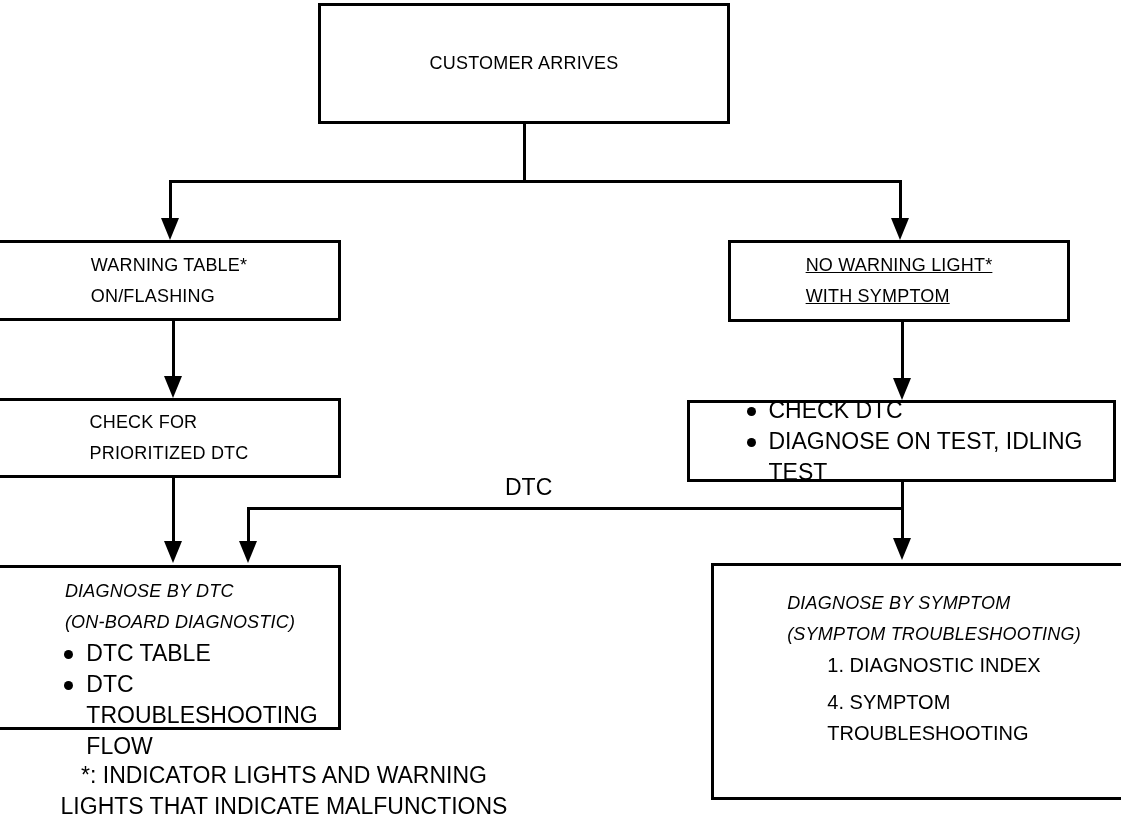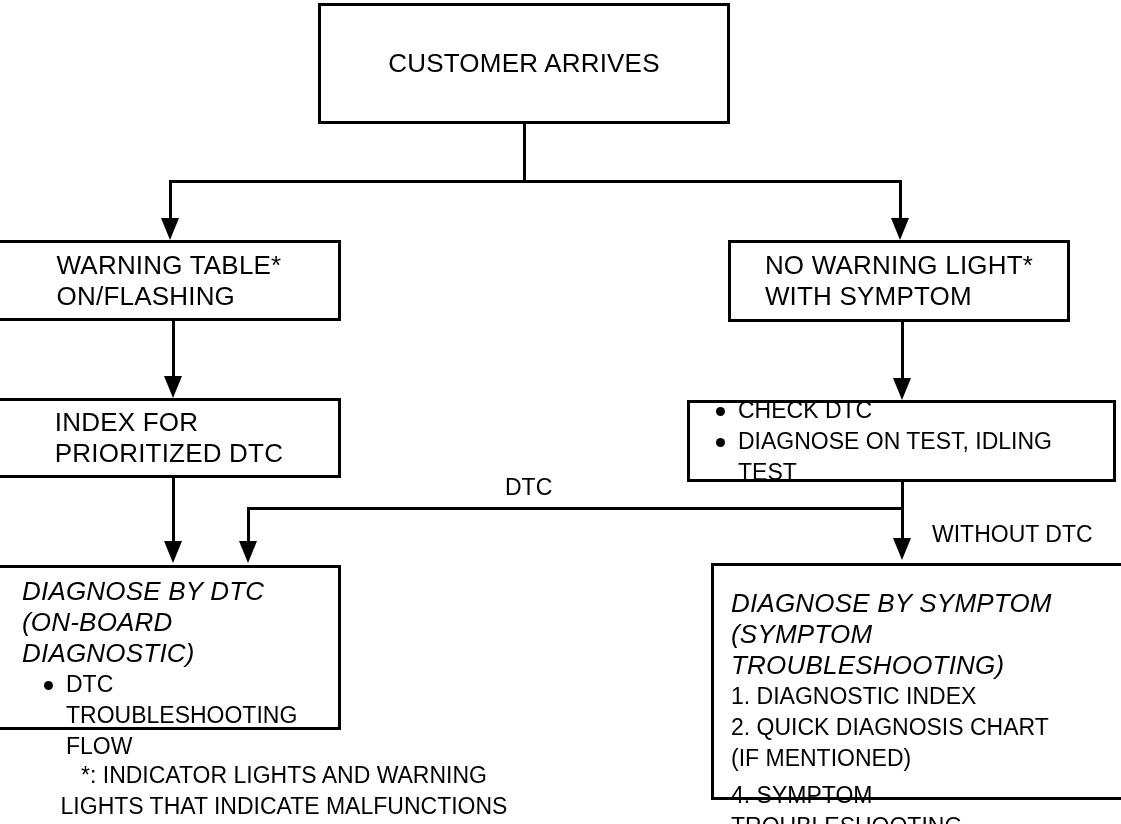--- a/index.html
+++ b/index.html
@@ -19,23 +19,24 @@
     overflow: hidden;
   }
   .node {
     position: absolute;
     box-sizing: border-box;
     border: 3px solid #000000;
     background: #ffffff;
     display: flex;
     flex-direction: column;
     justify-content: center;
+    align-items: center;
   }
   .node .txt {
-    font-size: 26px;
+    font-size: 18px;
     line-height: 31px;
     letter-spacing: 0.2px;
     white-space: pre-line;
   }
   .node.center-text {
     align-items: center;
   }
   .node.center-text .txt {
     text-align: center;
   }
@@ -70,21 +71,21 @@
     height: 9px;
     border-radius: 50%;
     background: #000000;
   }
   .num-list {
     list-style: none;
     margin: 0;
     padding: 0;
   }
   .num-list li {
-    font-size: 23px;
+    font-size: 20px;
     line-height: 31px;
     white-space: pre-line;
   }
   
   .vline {
     position: absolute;
     width: 3px;
     background: #000000;
   }
   .hline {
@@ -130,33 +131,33 @@
   <div class="arrowhead" style="left:161px; top:218px;"></div>
 
   <div class="vline" style="left:899px; top:180px; height:40px;"></div>
   <div class="arrowhead" style="left:891px; top:218px;"></div>
 
   <div class="node block-center" style="left:-3px; top:240px; width:344px; height:81px;">
     <span class="txt">WARNING TABLE*
 ON/FLASHING</span>
   </div>
 
-  <div class="node block-center" style="left:728px; top:240px; width:342px; height:82px;">
+  <div class="node block-center" style="left:728px; top:240px; width:342px; height:82px;text-decoration:underline;">
     <span class="txt">NO WARNING LIGHT*
 WITH SYMPTOM</span>
   </div>
 
   <div class="vline" style="left:172px; top:321px; height:58px;"></div>
   <div class="arrowhead" style="left:164px; top:376px;"></div>
 
   <div class="vline" style="left:901px; top:322px; height:58px;"></div>
   <div class="arrowhead" style="left:893px; top:378px;"></div>
 
   <div class="node block-center" style="left:-3px; top:398px; width:344px; height:80px;">
-    <span class="txt">INDEX FOR
+    <span class="txt">CHECK FOR
 PRIORITIZED DTC</span>
   </div>
 
   <div class="node left-text" style="left:687px; top:400px; width:429px; height:82px; padding-left:18px; justify-content:center;">
     <ul class="bullet-list">
       <li>CHECK DTC</li>
       <li>DIAGNOSE ON TEST, IDLING
 TEST</li>
     </ul>
   </div>
@@ -169,39 +170,37 @@
   <div class="arrowhead" style="left:239px; top:541px;"></div>
 
   <div class="vline" style="left:901px; top:507px; height:33px;"></div>
   <div class="arrowhead" style="left:893px; top:538px;"></div>
 
   <div class="vline" style="left:172px; top:478px; height:65px;"></div>
   <div class="arrowhead" style="left:164px; top:541px;"></div>
 
   <div class="edge-label" style="left:505px; top:474px;">DTC</div>
 
-  <div class="edge-label" style="left:932px; top:521px;">WITHOUT DTC</div>
 
   <div class="node left-text" style="left:-3px; top:565px; width:344px; height:165px; justify-content:flex-start; padding-left:22px; padding-top:8px;">
     <span class="txt">DIAGNOSE BY DTC
 (ON-BOARD DIAGNOSTIC)</span>
     <ul class="bullet-list" style="margin-left:14px;">
+      <li>DTC TABLE</li>
       <li>DTC
 TROUBLESHOOTING
 FLOW</li>
     </ul>
   </div>
 
   <div class="node left-text" style="left:687px; top:563px; width:429px; height:237px; justify-content:flex-start; padding-left:17px; padding-top:22px;margin-left:24px;">
     <span class="txt">DIAGNOSE BY SYMPTOM
 (SYMPTOM TROUBLESHOOTING)</span>
     <ul class="num-list">
       <li>1. DIAGNOSTIC INDEX</li>
-      <li>2. QUICK DIAGNOSIS CHART
-    (IF MENTIONED)</li>
       <li style="margin-top:6px;">4. SYMPTOM
     TROUBLESHOOTING</li>
     </ul>
   </div>
 
   <div class="footnote" style="left:4px; top:760px; width:560px;">*: INDICATOR LIGHTS AND WARNING
    LIGHTS THAT INDICATE MALFUNCTIONS</div>
 
 </div>
 

